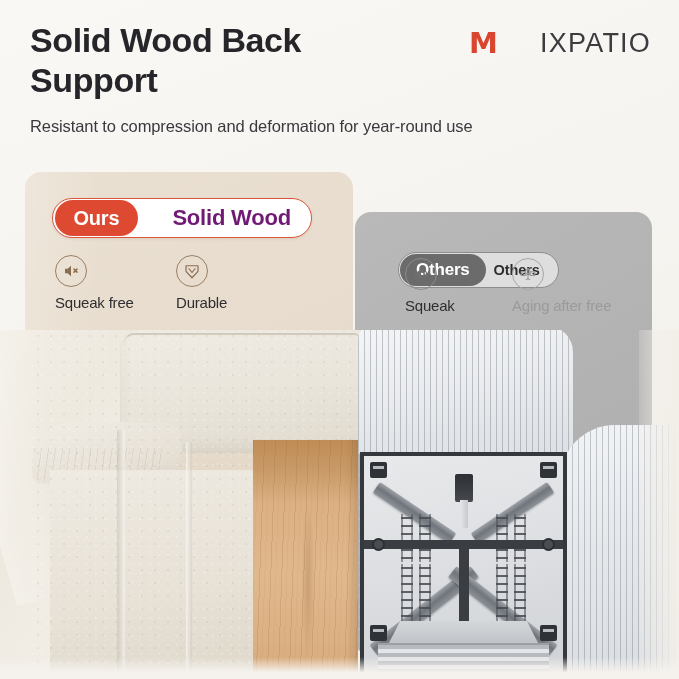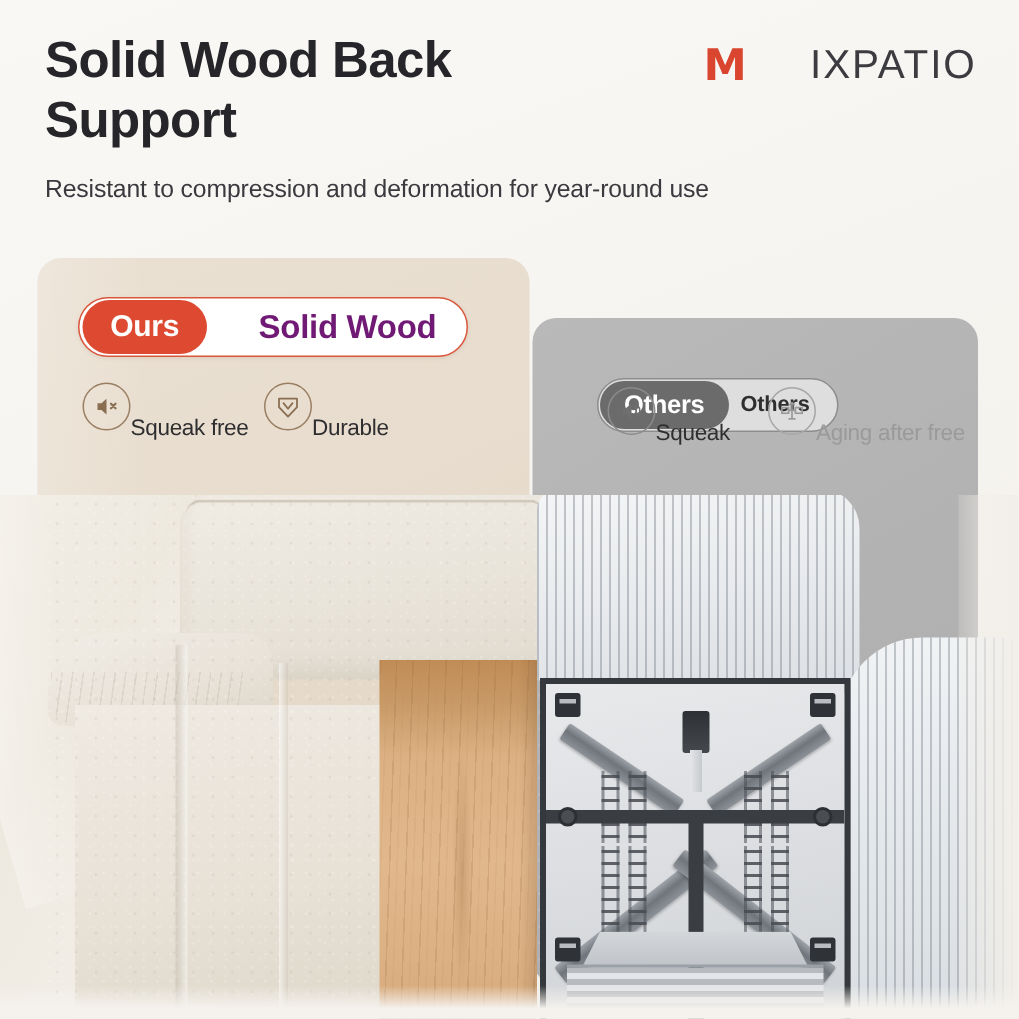--- a/index.html
+++ b/index.html
@@ -88,21 +88,21 @@
     font-size:17px;font-weight:bold;
     padding:0 16px;height:32px;line-height:32px;
     border-radius:999px;margin:0 8px 0 1px;
     letter-spacing:-0.2px;
   }
   .pill-others .kind{
     color:#2f2f2f;font-size:14.5px;font-weight:bold;letter-spacing:-0.1px;
   }
 
   
-  .feat{position:absolute;display:flex;flex-direction:row;align-items:flex-end;}
+  .feat{position:absolute;display:flex;flex-direction:column;align-items:flex-start;}
   .feat .ic{
     width:32px;height:32px;border-radius:50%;
     display:flex;align-items:center;justify-content:center;
     box-sizing:border-box;margin-bottom:7px;
   }
   .feat .lbl{font-size:15px;letter-spacing:-0.2px;white-space:nowrap;}
 
   .feat-ours .ic{border:1.6px solid #9a7f63;}
   .feat-ours .lbl{color:#2e2e30;}
   .feat-others .ic{border:1.6px solid #8b8b8b;}

